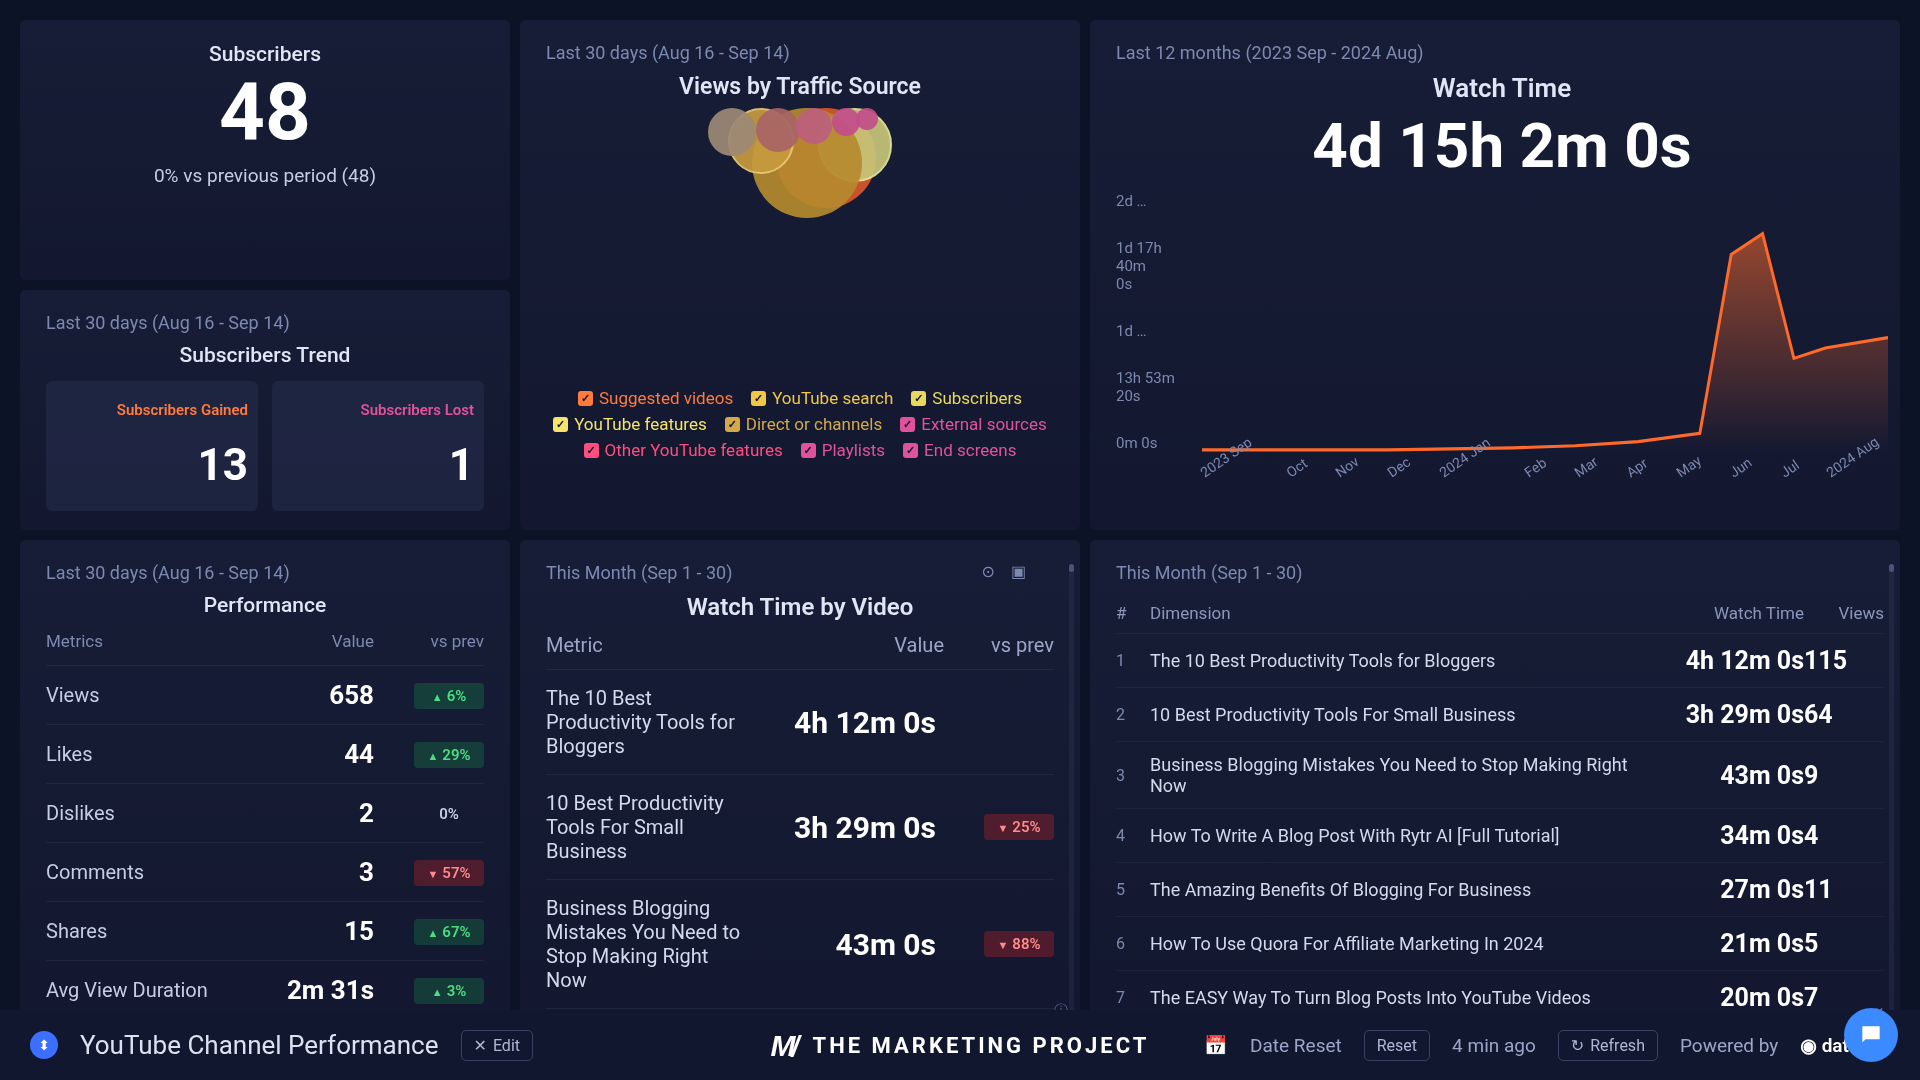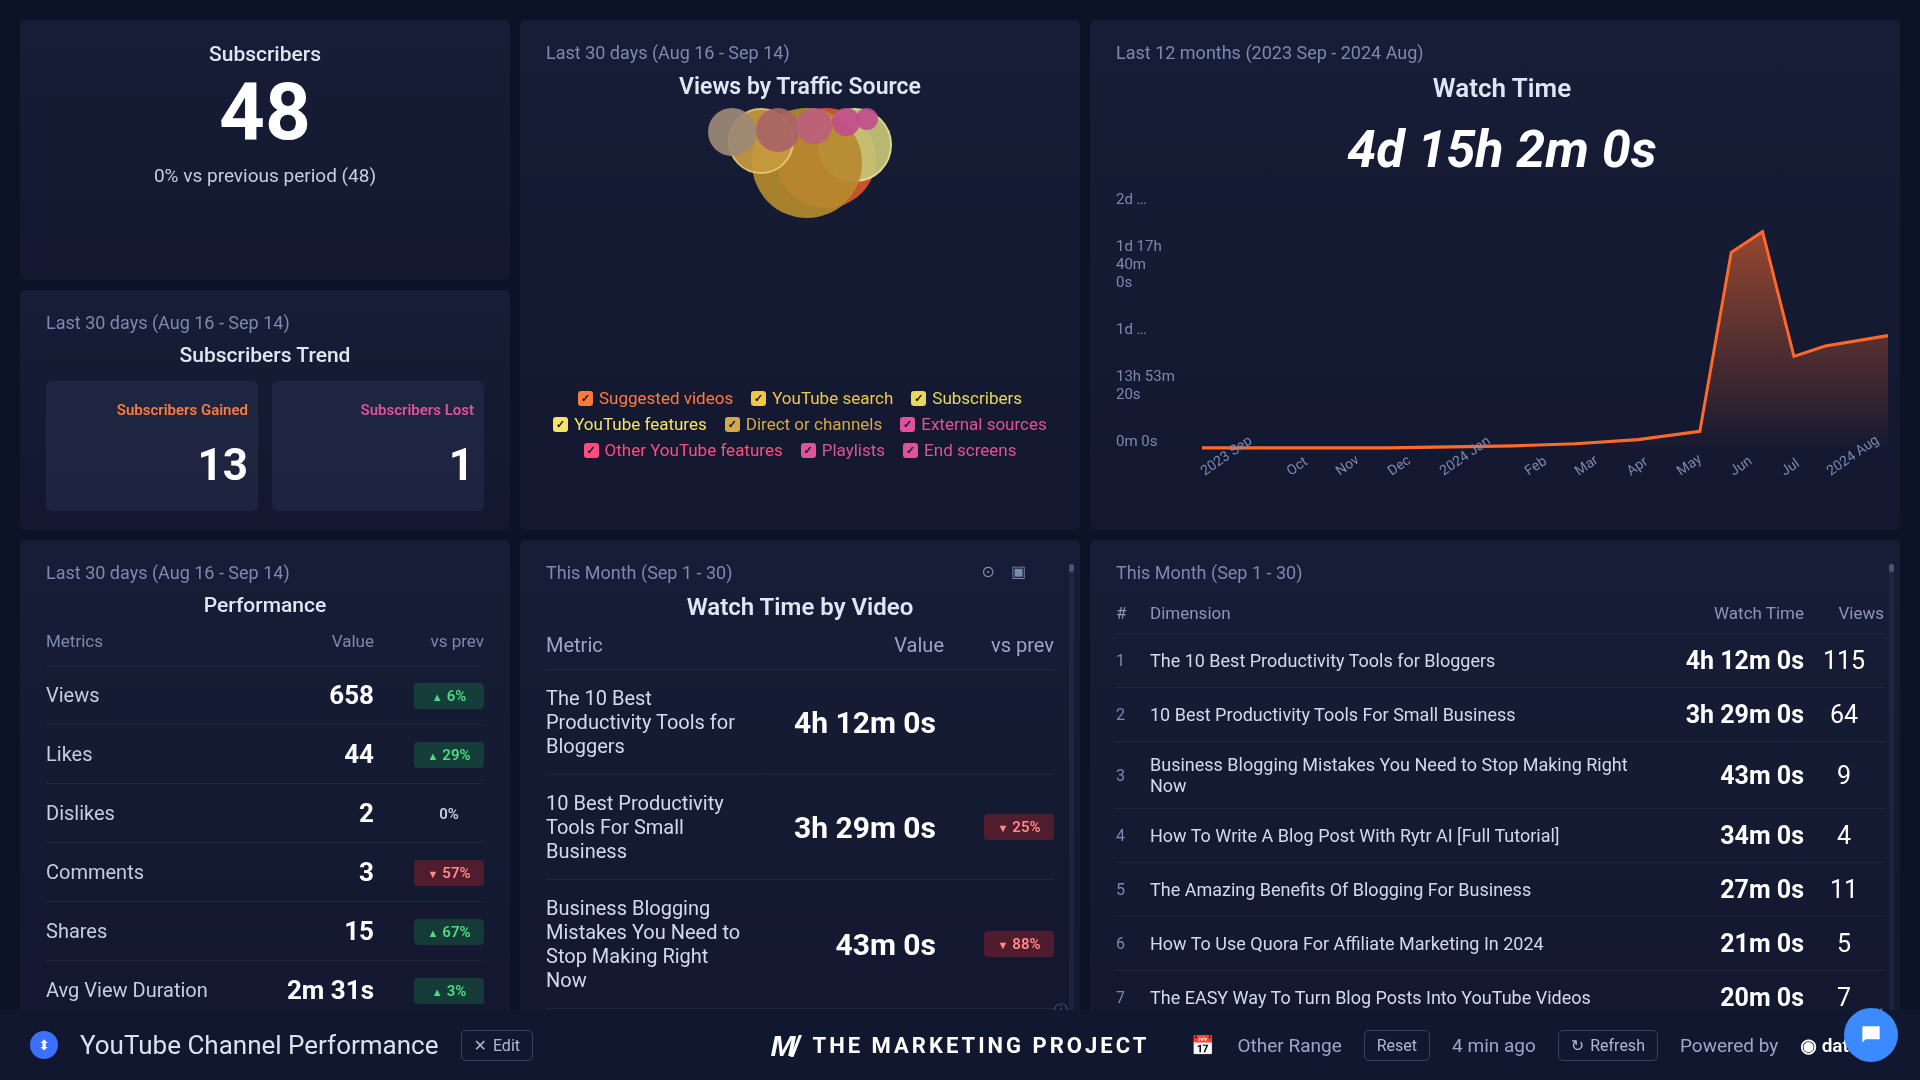--- a/index.html
+++ b/index.html
@@ -71,21 +71,21 @@
 
 .bubble { grid-column: 2; grid-row: 1 / span 2; }
 .bubble-area { position: relative; height: 280px; margin-top: 8px; }
 .circ { position: absolute; border-radius: 50%; opacity: .92; }
 .legend { display: flex; flex-wrap: wrap; justify-content: center; gap: 6px 18px; font-size: 17px; }
 .leg-item { display: inline-flex; align-items: center; gap: 6px; }
 .chk { width: 15px; height: 15px; border-radius: 3px; display: inline-flex; align-items: center; justify-content: center; font-size: 11px; color: #14192e; font-weight: bold; }
 
 
 .watch { grid-column: 3; grid-row: 1 / span 2; padding-right: 12px; }
-.watch .big-num { font-size: 52px; margin-top: 16px; font-style: italic; }
+.watch .big-num { font-size: 62px; margin-top: 6px; }
 .wt-chart { position: relative; height: 290px; margin-top: 10px; display: flex; }
 .yaxis { width: 86px; display: flex; flex-direction: column; justify-content: space-between; font-size: 15px; color: #7c89b0; padding-bottom: 30px; }
 .chart-body { flex: 1; position: relative; }
 .chart-body svg { position: absolute; inset: 0 0 30px 0; width: 100%; height: calc(100% - 30px); }
 .xaxis { position: absolute; bottom: 0; left: 0; right: 0; display: flex; justify-content: space-between; font-size: 14px; color: #7c89b0; }
 .xaxis span { transform: rotate(-35deg); transform-origin: left; white-space: nowrap; }
 
 
 .wtv { grid-column: 2; grid-row: 3; }
 .wtv .card-icons { position: absolute; top: 22px; right: 54px; display: flex; gap: 16px; color: #7c89b0; }
@@ -94,21 +94,21 @@
 .wtv-row .m { color: #d4daed; font-size: 20px; padding-right: 10px; }
 .wtv-row .v { color: #fff; font-weight: 700; font-size: 30px; text-align: right; padding-right: 8px; }
 
 
 .vperf { grid-column: 3; grid-row: 3; padding-right: 16px;}
 .vperf-head { display: grid; grid-template-columns: 34px 1fr 150px 80px; font-size: 17px; color: #8b96bb; padding: 10px 0; }
 .vperf-row { display: grid; grid-template-columns: 34px 1fr 150px 80px; align-items: center; padding: 12px 0; border-top: 1px solid rgba(120,130,170,.1); }
 .vperf-row .idx { color: #7c89b0; font-size: 16px; }
 .vperf-row .dim { color: #d4daed; font-size: 18px; padding-right: 10px; }
 .vperf-row .wt { color: #fff; font-weight: 700; font-size: 25px; text-align: right; }
-.vperf-row .vw { color: #fff; font-weight: 400; font-size: 25px; text-align: center; }
+.vperf-row .vw { color: #fff; font-weight: 700; font-size: 25px; text-align: left; }
 
 
 .footer {
   position: absolute; bottom: 0; left: 0; right: 0; height: 70px;
   background: #11172e;
   display: flex; align-items: center; padding: 0 30px;
   gap: 22px; font-size: 19px; color: #9ba6c8;
 }
 .footer .logo-dot { width: 28px; height: 28px; border-radius: 50%; background: #3b6fff; display: inline-flex; align-items: center; justify-content: center; color: #fff; font-size: 14px;}
 .footer .page-title { font-size: 26px; color: #dbe1f1; }
@@ -388,21 +388,21 @@
 <div class="footer">
   <span class="logo-dot">⬍</span>
   <span class="page-title">YouTube Channel Performance</span>
   <span class="btn">✕ <span>Edit</span></span>
   <div class="center-brand">
     <span class="brand-m">M̸</span>
     <span>THE MARKETING PROJECT</span>
   </div>
   <div class="right">
     <span>📅</span>
-    <span>Other Range</span>
+    <span>Date Reset</span>
     <span class="btn">Reset</span>
     <span>4 min ago</span>
     <span class="btn">↻ <span>Refresh</span></span>
     <span>Powered by</span>
     <span style="color:#fff;font-weight:600">◉ <span>databox</span></span>
   </div>
 </div>
 <div class="chat-fab">
   <svg width="26" height="26" viewBox="0 0 24 24" fill="#fff">
       <path d="M4 4h16v12H7l-3 3V4z"></path>

